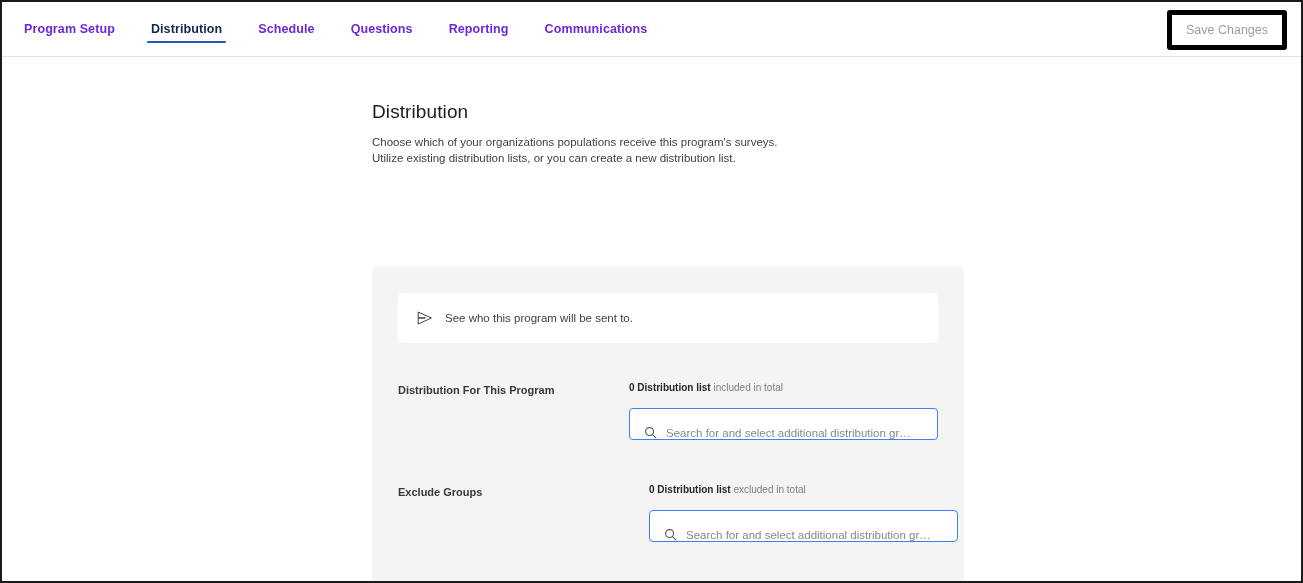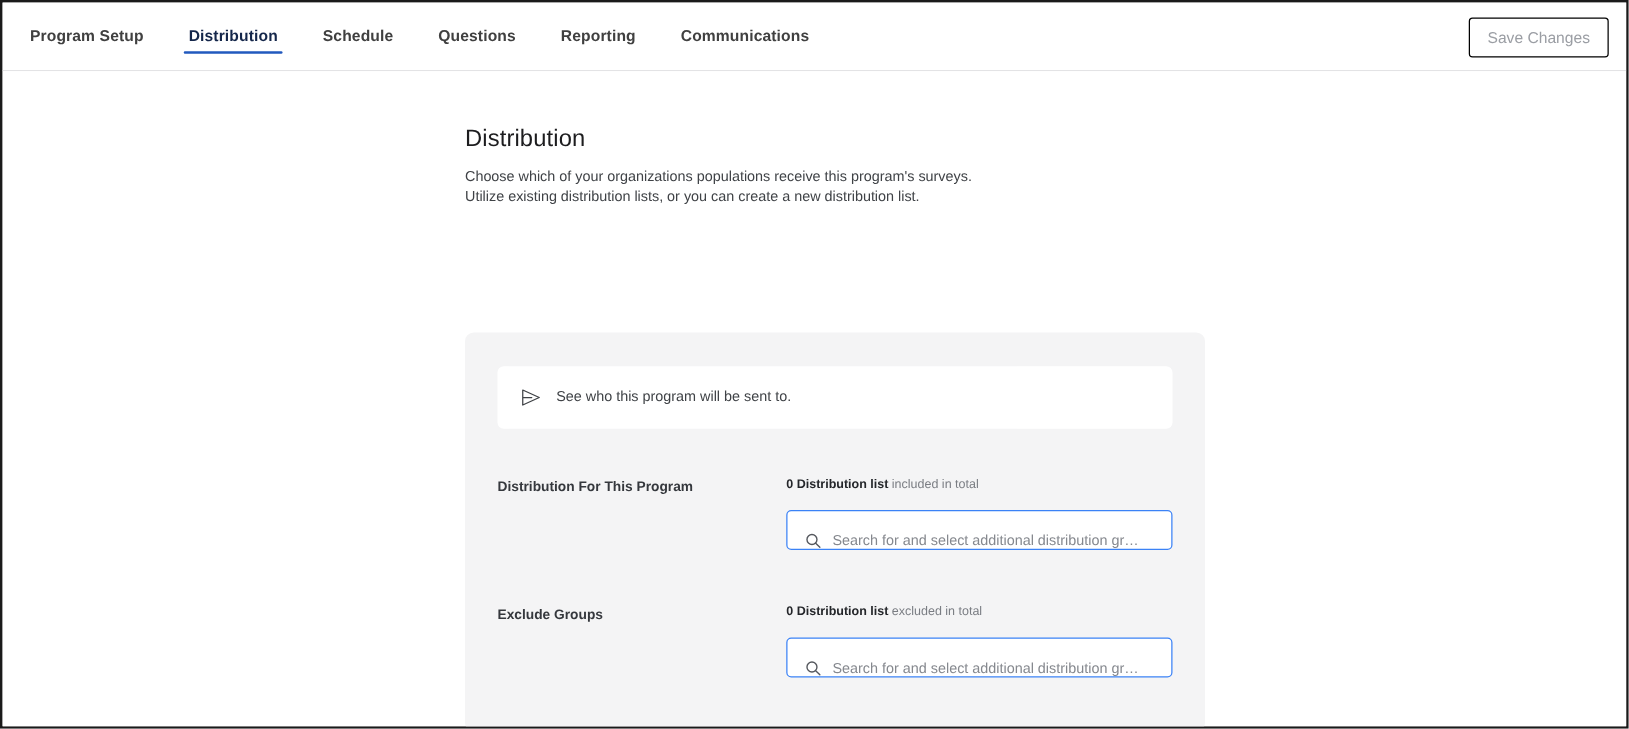--- a/index.html
+++ b/index.html
@@ -42,21 +42,21 @@
     padding-left: 22px;
     gap: 0px;
   }
   .nav-tab {
     position: relative;
     display: flex;
     align-items: center;
     padding: 0 18px;
     font-size: 12.5px;
     font-weight: bold;
-    color: #404040;
+    color: #6d28d9;
     cursor: pointer;
     white-space: nowrap;
     letter-spacing: 0.1px;
   }
   .nav-tab:first-child { padding-left: 0; }
   .nav-tab.active {
     color: #14264a;
   }
   .nav-tab.active::after {
     content: "";
@@ -76,21 +76,21 @@
     top: 0;
     height: 55px;
     display: flex;
     align-items: center;
   }
   .save-btn {
     font-family: "Liberation Sans", sans-serif;
     font-size: 12.5px;
     color: #9b9ea4;
     background: #ffffff;
-    border: 1px solid #000000;
+    border: 5px solid #000000;
     border-radius: 3px;
     padding: 8px 14px;
     cursor: default;
     white-space: nowrap;
   }
 
   
   .content {
     position: relative;
     height: 526px;
@@ -168,21 +168,21 @@
 
   
   .form-row {
     position: absolute;
     left: 26px;
     width: 540px;
     display: flex;
     align-items: flex-start;
   }
   .row-one { top: 116px; }
-  .row-two { top: 218px; }
+  .row-two { top: 218px; gap: 20px; }
 
   .row-label {
     width: 231px;
     flex: 0 0 231px;
     font-size: 11px;
     color: #35383d;
     padding-top: 2px;
     font-weight: bold;
   }
   .row-body {

